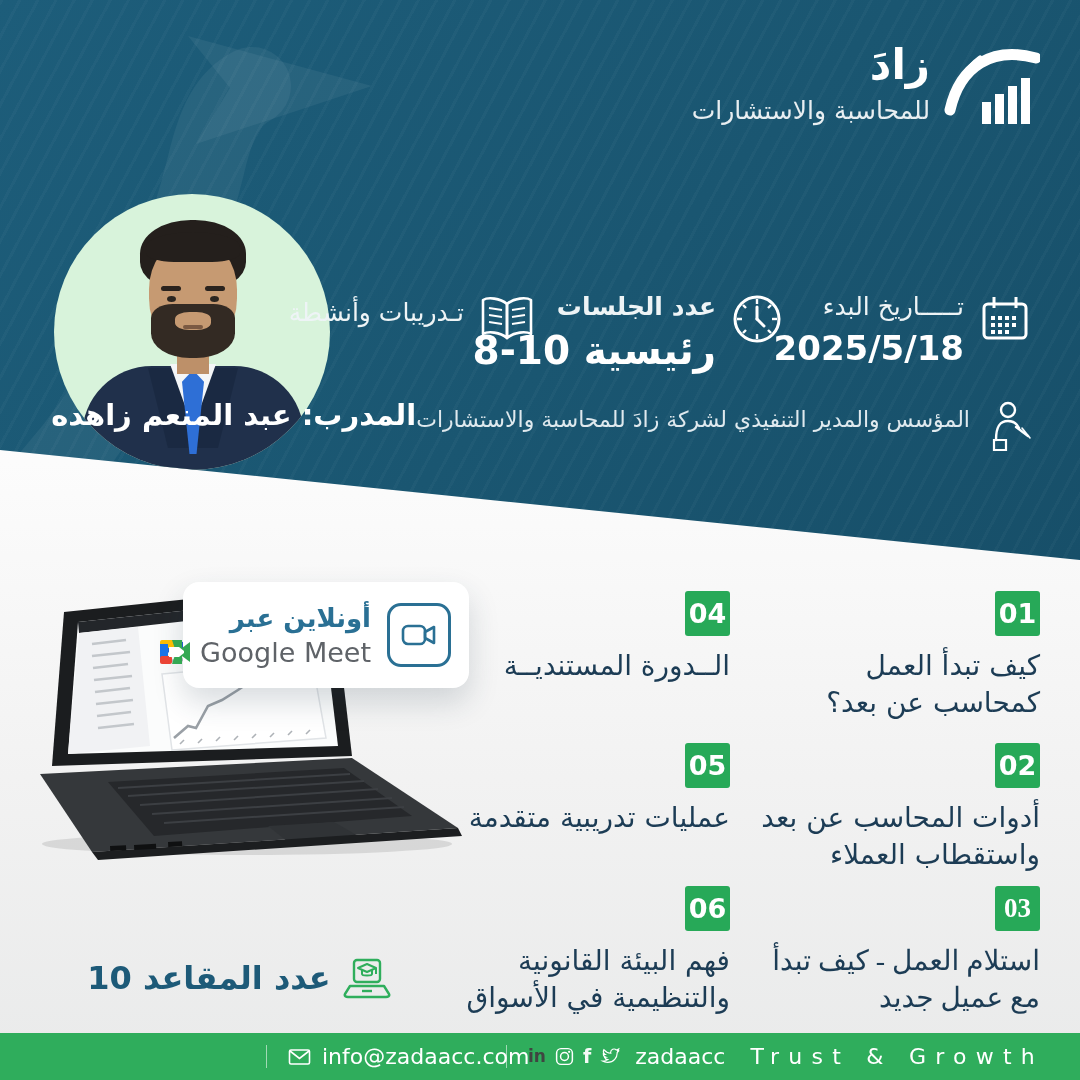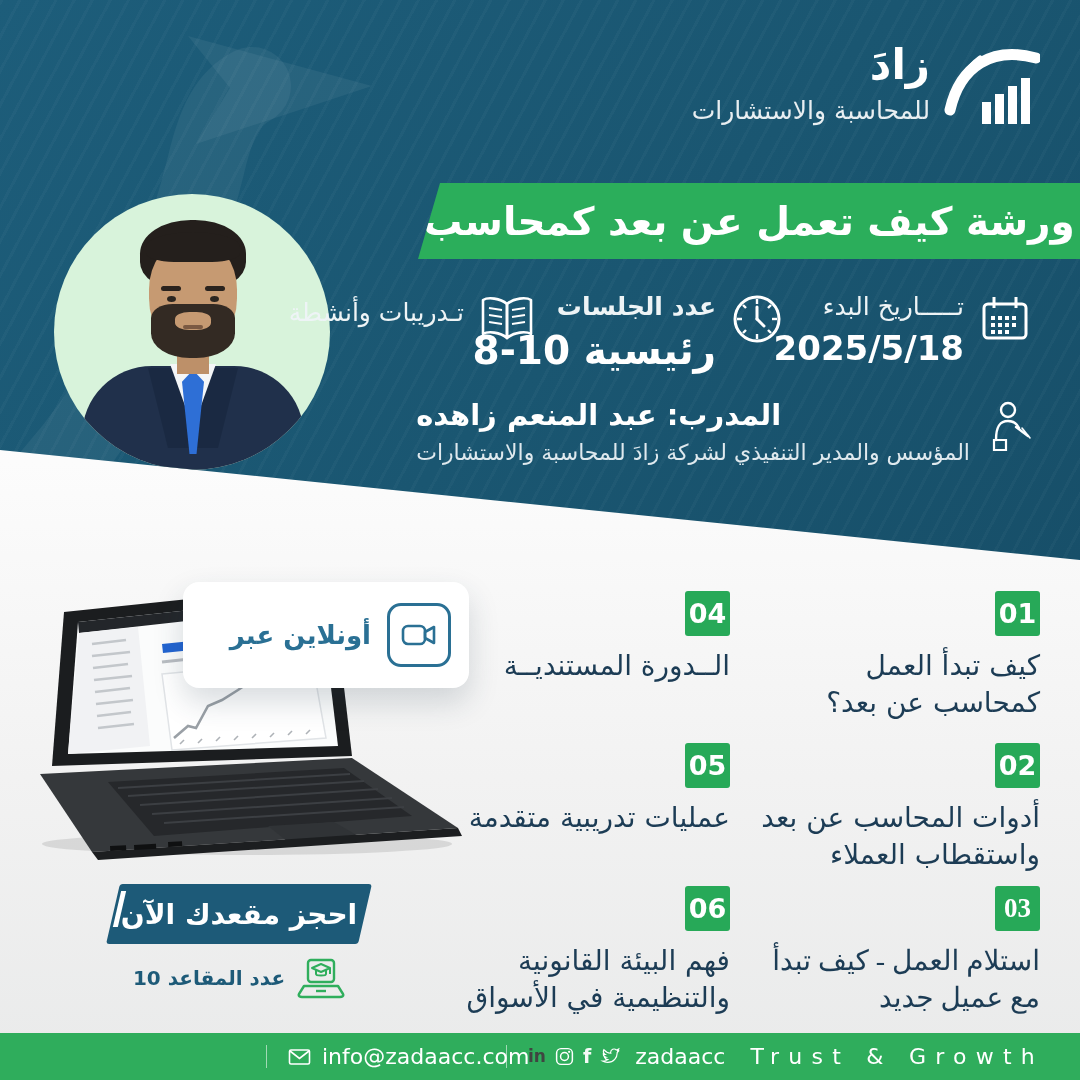--- a/index.html
+++ b/index.html
@@ -49,21 +49,21 @@
   .info-item{position:absolute;display:flex;gap:14px;align-items:flex-start;}
   .info-text{display:flex;flex-direction:column;align-items:flex-end;}
   .info-line1{color:#eef4f6;font-size:25px;direction:rtl;white-space:nowrap;line-height:1.2;}
   .info-line2{color:#ffffff;font-size:39px;font-weight:bold;margin-top:6px;white-space:nowrap;line-height:1.2;}
   .info-date{top:292px;right:48px;}
   .info-date .info-line2{font-size:34px;}
   .info-sessions{top:292px;right:296px;}
   .info-short{top:292px;right:544px;}
   
   .trainer{position:absolute;top:398px;right:48px;display:flex;gap:16px;align-items:flex-start;}
-  .trainer-text{display:flex;flex-direction:column;align-items:flex-start;}
+  .trainer-text{display:flex;flex-direction:row;align-items:center;}
   .trainer-name{color:#fff;font-size:29px;font-weight:bold;direction:rtl;white-space:nowrap;}
   .trainer-role{color:#dfe9ee;font-size:22px;margin-top:8px;direction:rtl;white-space:nowrap;}
   
   .topic{position:absolute;display:flex;flex-direction:column;align-items:flex-end;}
   .topic-badge{width:45px;height:45px;background:#27a958;color:#fff;font-size:27px;font-weight:bold;
     display:flex;align-items:center;justify-content:center;border-radius:3px;}
   .topic-text{margin-top:12px;color:#1c3c55;font-size:28px;line-height:1.32;text-align:right;direction:rtl;}
   .t1{top:591px;right:40px;width:235px;}
   .t2{top:743px;right:40px;width:285px;}
   .t3{top:886px;right:40px;width:290px;font-family:Liberation Serif, serif;}
@@ -83,21 +83,21 @@
   .meet-name{color:#5f6368;font-size:27px;white-space:nowrap;}
   .vid-box{width:58px;height:58px;border:3px solid #2a7094;border-radius:14px;flex:0 0 auto;
     display:flex;align-items:center;justify-content:center;}
   
   .cta-btn{position:absolute;top:884px;left:113px;width:252px;height:60px;cursor:pointer;}
   .cta-btn .bg{position:absolute;inset:0;background:#1d5a78;transform:skewX(-13deg);border-radius:3px;}
   .cta-btn .notch{position:absolute;left:4px;top:7px;width:5px;height:36px;background:#fff;transform:skewX(-13deg);}
   .cta-btn .lbl{position:absolute;inset:0;display:flex;align-items:center;justify-content:center;
     color:#fff;font-size:28px;font-weight:bold;direction:rtl;white-space:nowrap;}
   .seats{position:absolute;top:956px;left:113px;width:252px;display:flex;align-items:center;justify-content:center;gap:12px;}
-  .seats-text{color:#1d5a78;font-size:20px;font-weight:bold;direction:rtl;white-space:nowrap;}
+  .seats-text{color:#1d5a78;font-size:32px;font-weight:bold;direction:rtl;white-space:nowrap;}
   
   .footer{position:absolute;left:0;bottom:0;width:1080px;height:47px;background:#2fad5c;}
   .f-group{position:absolute;top:0;height:47px;display:flex;align-items:center;gap:10px;color:#fff;}
   .f-text{font-size:22px;color:#fff;white-space:nowrap;}
   .f-phone{left:35px;}
   .f-email{left:287px;}
   .f-social{left:528px;gap:8px;}
   .f-handle{font-size:22px;margin-left:6px;}
   .f-divider{position:absolute;top:12px;width:1px;height:23px;background:rgba(255,255,255,.55);}
   .fd1{left:266px;} .fd2{left:506px;}
@@ -126,23 +126,20 @@
       <svg class="icon" width="96" height="92" viewBox="0 0 96 92">
         <path d="M6 74 C 16 30, 48 10, 92 22" fill="none" stroke="#fff" stroke-width="11" stroke-linecap="round"></path>
         <path d="M6 74 C 12 48, 22 32, 36 22" fill="none" stroke="#fff" stroke-width="5" stroke-linecap="round"></path>
         <rect x="38" y="66" width="9" height="22" fill="#fff"></rect>
         <rect x="51" y="58" width="9" height="30" fill="#fff"></rect>
         <rect x="64" y="50" width="9" height="38" fill="#fff"></rect>
         <rect x="77" y="42" width="9" height="46" fill="#fff"></rect>
       </svg>
     </div>
 
-    <div class="title-banner">
-      <span>ورشة كيف تعمل عن بعد كمحاسب</span>
-    </div>
 
     <div class="photo-circle">
       <div class="av-suit"></div>
       <div class="av-lapel-l"></div>
       <div class="av-lapel-r"></div>
       <div class="av-shirt"></div>
       <div class="av-tie"></div>
       <div class="av-neck"></div>
       <div class="av-hair"></div>
       <div class="av-face"></div>
@@ -310,34 +307,41 @@
     <polygon points="256,248 322,244 348,259 276,264" fill="#303336"></polygon>
     <polygon points="80,274 446,250 450,258 86,282" fill="#1c1e20"></polygon>
     <rect x="98" y="268" width="16" height="5" fill="#0f1011" transform="rotate(-3 98 268)"></rect>
     <rect x="122" y="267" width="22" height="5" fill="#0f1011" transform="rotate(-3 122 267)"></rect>
     <rect x="156" y="264" width="14" height="5" fill="#0f1011" transform="rotate(-3 156 264)"></rect>
   </svg>
 
   <div class="meet-card">
     <div class="meet-text">
       <div class="meet-label">أونلاين عبر</div>
+      <div class="meet-row">
+        <svg class="icon" width="34" height="28" viewBox="0 0 34 28">
+          <rect x="2" y="2" width="20" height="8" rx="2" fill="#fbbc04"></rect>
+          <rect x="2" y="6" width="8" height="14" fill="#1a73e8"></rect>
+          <rect x="2" y="18" width="12" height="8" rx="2" fill="#ea4335"></rect>
+          <polygon points="14,2 24,2 24,26 14,26 18,14" fill="#34a853"></polygon>
+          <polygon points="24,10 32,4 32,24 24,18" fill="#34a853"></polygon>
+          <rect x="11" y="9" width="10" height="10" fill="#ffffff"></rect>
+          <polygon points="21,9 26,13 26,15 21,19" fill="#ffffff"></polygon>
+        </svg>
+        <span class="meet-name">Google Meet</span>
+      </div>
     </div>
     <div class="vid-box">
       <svg width="36" height="26" viewBox="0 0 36 26">
         <rect x="2" y="4" width="22" height="18" rx="5" fill="none" stroke="#2a7094" stroke-width="2.6"></rect>
         <polygon points="24,10 33,5 33,21 24,16" fill="none" stroke="#2a7094" stroke-width="2.6" stroke-linejoin="round"></polygon>
       </svg>
     </div>
   </div>
 
-  <div class="cta-btn">
-    <div class="bg"></div>
-    <div class="notch"></div>
-    <div class="lbl">احجز مقعدك الآن</div>
-  </div>
 
   <div class="seats">
     <span class="seats-text">عدد المقاعد 10</span>
     <svg class="icon" width="48" height="44" viewBox="0 0 48 44">
       <rect x="11" y="4" width="26" height="22" rx="3" fill="none" stroke="#2fae5c" stroke-width="2.4"></rect>
       <polygon points="24,8 33,12 24,16 15,12" fill="none" stroke="#2fae5c" stroke-width="2" stroke-linejoin="round"></polygon>
       <path d="M19 14 v4 c0 2 10 2 10 0 v-4" fill="none" stroke="#2fae5c" stroke-width="2"></path>
       <line x1="33" y1="12" x2="33" y2="18" stroke="#2fae5c" stroke-width="2"></line>
       <path d="M7 30 h34 l5 8 c1 2 -1 3 -3 3 H5 c-2 0 -4 -1 -3 -3 Z" fill="none" stroke="#2fae5c" stroke-width="2.4" stroke-linejoin="round"></path>
       <line x1="19" y1="35" x2="29" y2="35" stroke="#2fae5c" stroke-width="2.4"></line>

